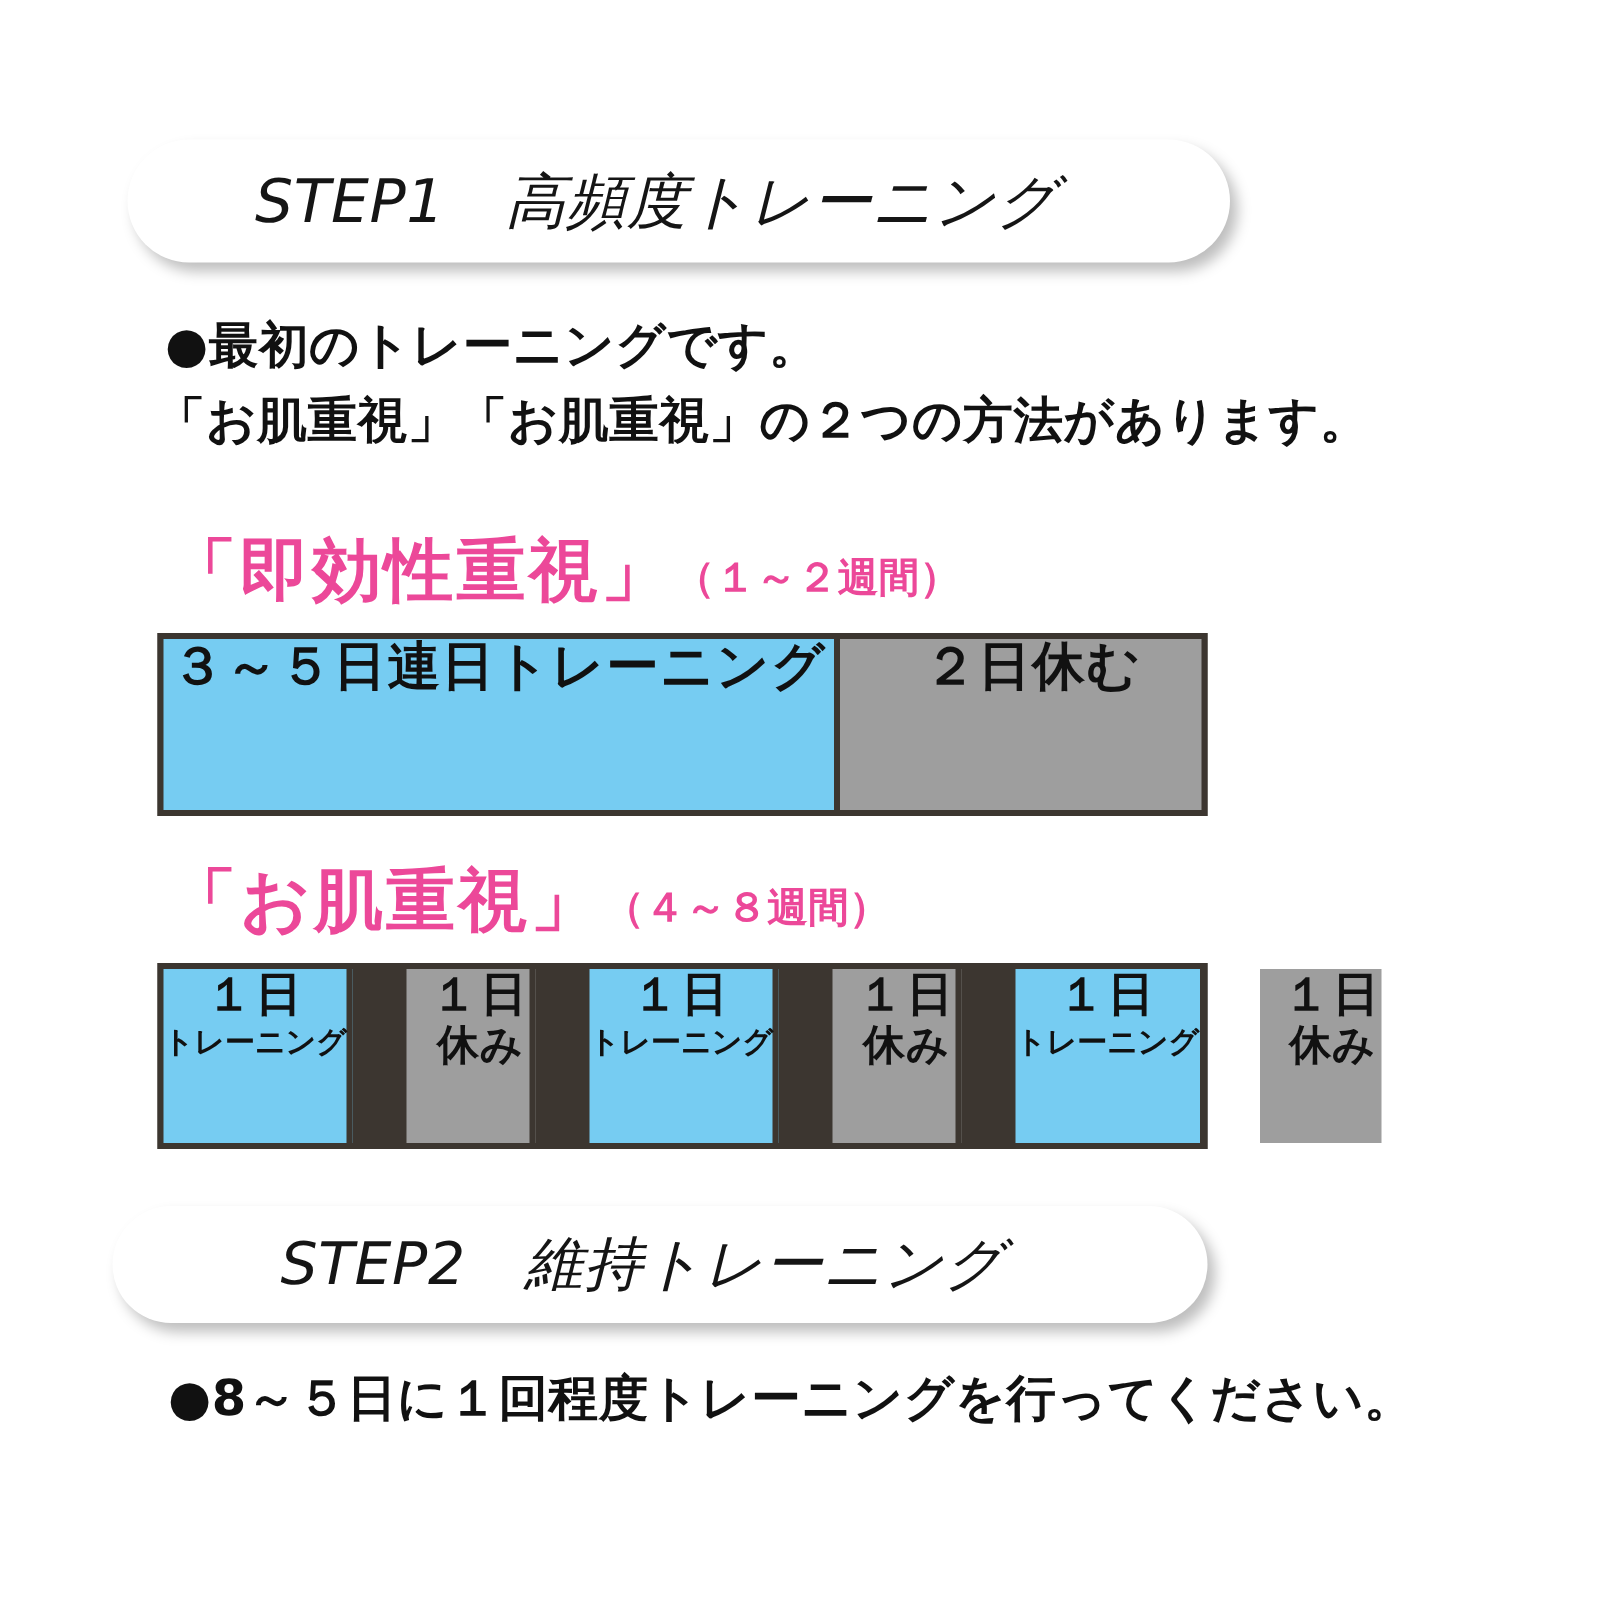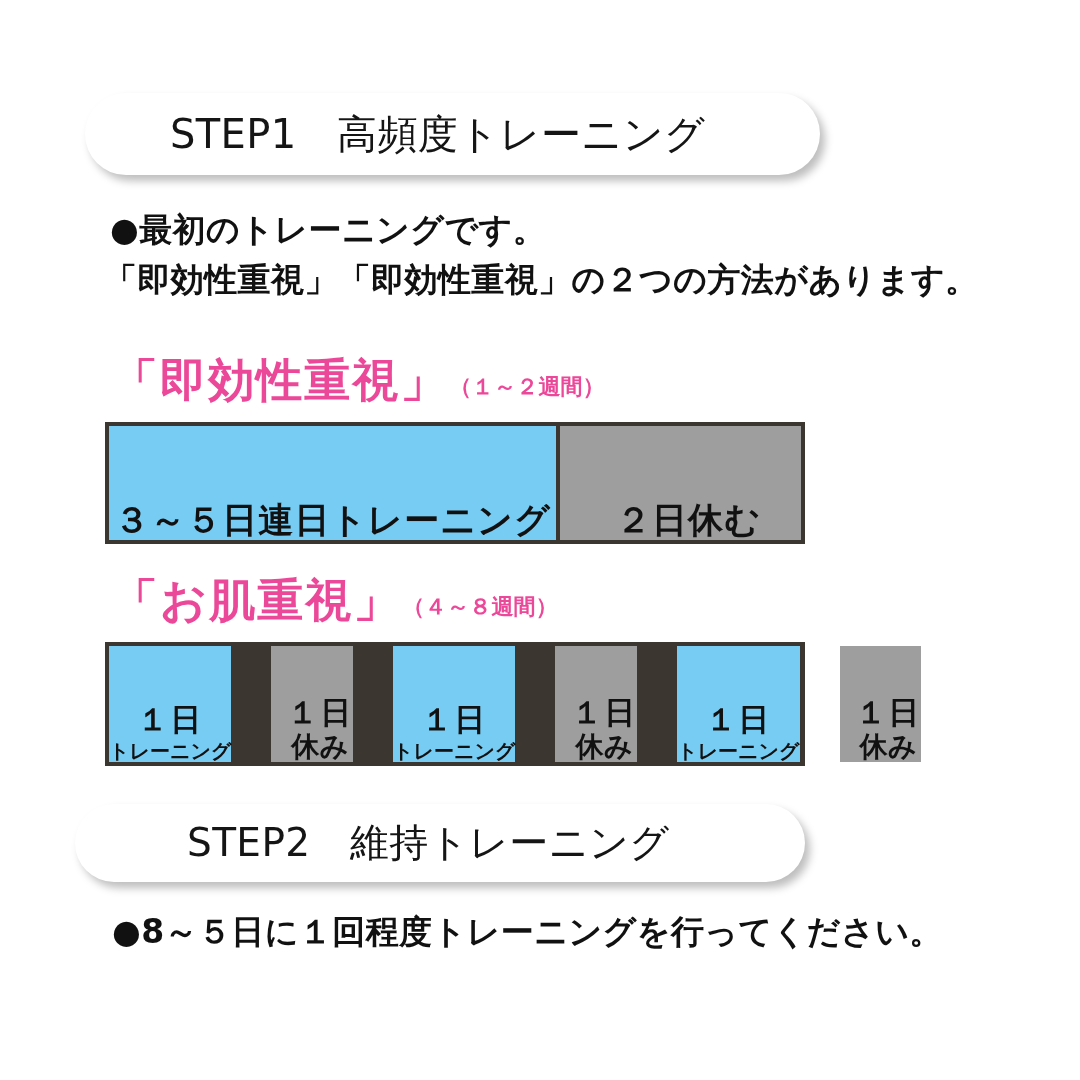--- a/index.html
+++ b/index.html
@@ -24,20 +24,21 @@
 
   
   .step-pill {
     position: absolute;
     background: #ffffff;
     border-radius: 999px;
     box-shadow: 5px 6px 9px rgba(0,0,0,0.26);
     display: flex;
     align-items: center;
     box-sizing: border-box;
+    font-style: italic;
   }
   .step-pill .step-text {
     white-space: pre;
     letter-spacing: 0.01em;
     font-weight: 500;
     color: #151515;
   }
 
   #step1-pill {
     left: 85px;
@@ -88,21 +89,21 @@
     color: #ec4899;
     display: flex;
     align-items: baseline;
     font-weight: 700;
   }
   .section-heading .heading-main {
     font-size: 46px;
     letter-spacing: 0.045em;
   }
   .section-heading .heading-sub {
-    font-size: 22px;
+    font-size: 27px;
     letter-spacing: 0.01em;
     font-weight: 600;
     margin-left: 1px;
     position: relative;
     top: -2px;
     font-family: Liberation Mono, monospace;
   }
   #heading-sokkousei { left: 112px; top: 350px; }
   #heading-ohada     { left: 112px; top: 570px; }
 
@@ -123,26 +124,25 @@
   #bar-ohada {
     top: 642px;
     height: 124px;
     gap: 36px;
   }
 
   .cell {
     display: flex;
     flex-direction: column;
     align-items: center;
-    justify-content: flex-end;
+    justify-content: flex-start;
     box-sizing: border-box;
     color: #111111;
     text-align: center;
     line-height: 1.12;
-    font-family: Liberation Serif, serif;
   }
   .cell.blue { background: #76ccf2; }
   .cell.gray { background: #9e9e9e; padding-left: 16px; }
 
   
   #bar-sokkousei .cell { height: 100%; }
   #bar-sokkousei .cell:first-child {
     flex: 0 0 451px;
     border-right: 4px solid #3c3630;
   }
@@ -183,21 +183,21 @@
 </head>
 <body>
 
 <div class="page">
 
   <div class="step-pill" id="step1-pill">
     <span class="step-text">STEP1　高頻度トレーニング</span>
   </div>
 
   <div class="para" id="intro-line-1">●最初のトレーニングです。</div>
-  <div class="para" id="intro-line-2">「即効性重視」「即効性重視」の２つの方法があります。</div>
+  <div class="para" id="intro-line-2">「お肌重視」「お肌重視」の２つの方法があります。</div>
 
   <div class="section-heading" id="heading-sokkousei">
     <span class="heading-main">「即効性重視」</span>
     <span class="heading-sub">（１～２週間）</span>
   </div>
 
   <div class="bar" id="bar-sokkousei">
     <div class="cell blue">
       <span class="cell-line-main">３～５日連日トレーニング</span>
     </div>

